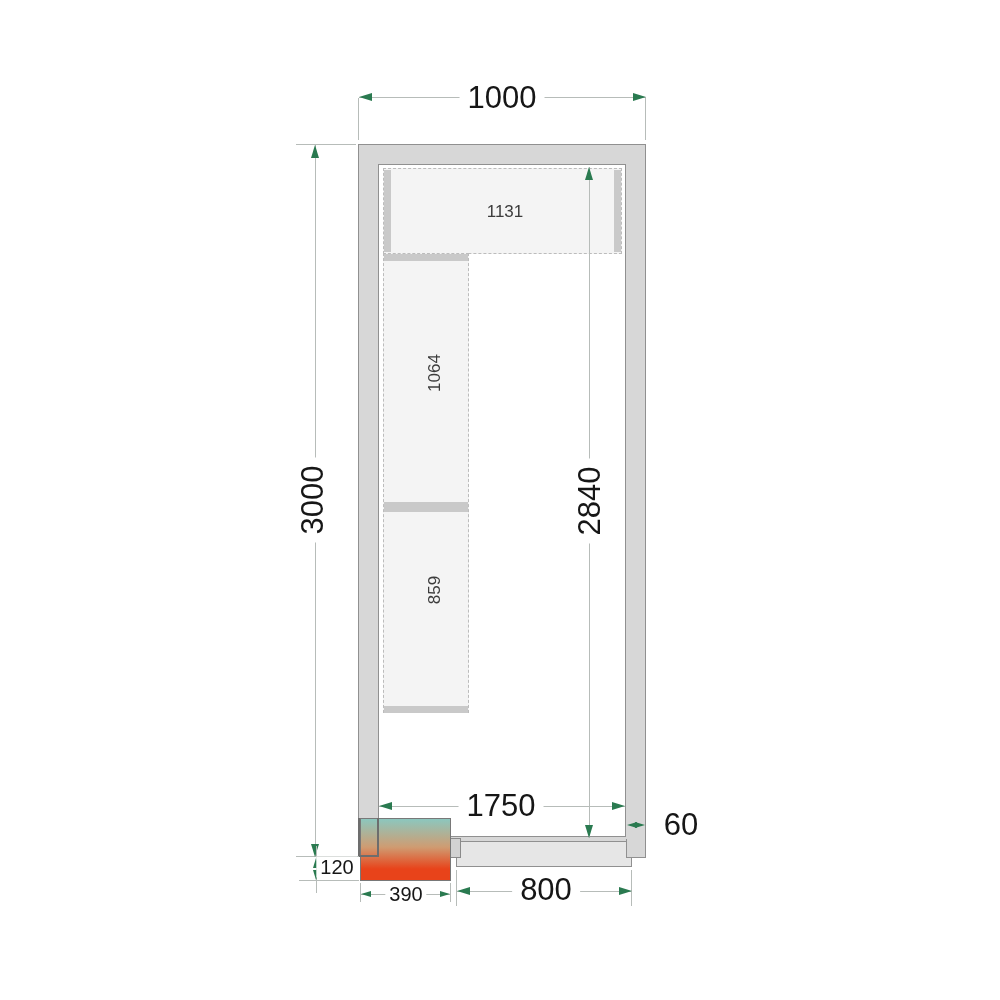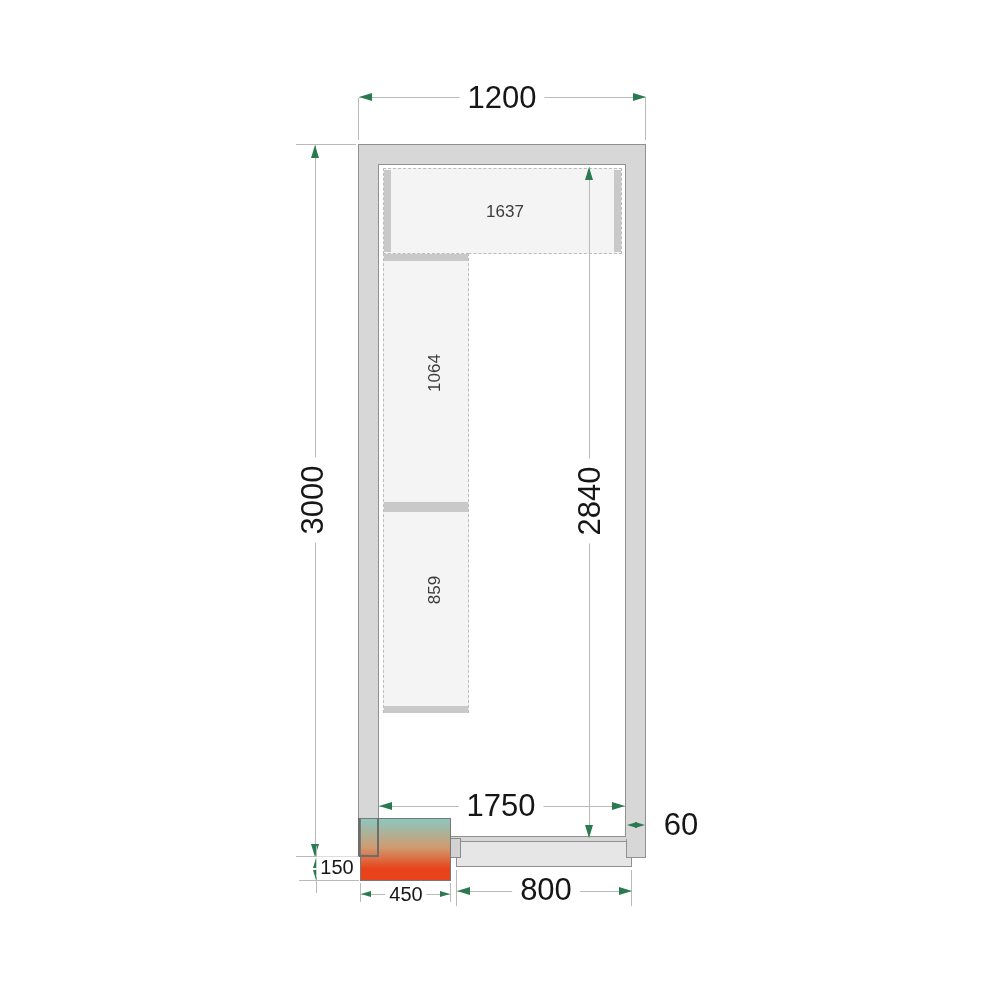--- a/index.html
+++ b/index.html
@@ -54,21 +54,21 @@
 
   <div class="shelf" style="left:383px;top:168px;width:239px;height:86px;"></div>
   <div class="bar" style="left:384px;top:170px;width:7px;height:82px;"></div>
   <div class="bar" style="left:614px;top:170px;width:7px;height:82px;"></div>
 
   <div class="shelf" style="left:383px;top:253px;width:86px;height:460px;"></div>
   <div class="bar" style="left:384px;top:254px;width:84px;height:7px;"></div>
   <div class="bar" style="left:384px;top:502px;width:84px;height:10px;"></div>
   <div class="bar" style="left:384px;top:706px;width:84px;height:7px;"></div>
 
-  <div class="shelf-label" style="left:505px;top:211px;">1637</div>
+  <div class="shelf-label" style="left:505px;top:211px;">1131</div>
   <div class="shelf-label rot" style="left:434px;top:373px;">1064</div>
   <div class="shelf-label rot" style="left:434px;top:590px;">859</div>
 
   <div class="slab" style="left:456px;top:841px;width:176px;height:26px;"></div>
   <div class="wallpatch" style="left:626px;top:839px;width:20px;height:19px;"></div>
   <div class="jamb" style="left:450px;top:838px;width:11px;height:20px;"></div>
 
   <div class="unit" style="left:360px;top:818px;width:91px;height:63px;"></div>
   <div class="unit-wall-outline" style="left:358px;top:818px;width:21px;height:39px;"></div>
 
@@ -105,22 +105,22 @@
   <div class="dl" style="left:450px;top:883px;width:1px;height:19px;"></div>
   <div class="ar ar-ls" style="left:361px;top:891px;"></div>
   <div class="ar ar-rs" style="left:440px;top:891px;"></div>
 
   <div class="dl" style="left:457px;top:891px;width:175px;height:1px;"></div>
   <div class="dl" style="left:456px;top:870px;width:1px;height:36px;"></div>
   <div class="dl" style="left:631px;top:870px;width:1px;height:36px;"></div>
   <div class="ar ar-l" style="left:457px;top:887px;"></div>
   <div class="ar ar-r" style="left:619px;top:887px;"></div>
 
-  <div class="dim" style="left:502px;top:98px;">1200</div>
+  <div class="dim" style="left:502px;top:98px;">1000</div>
   <div class="dim rot" style="left:313px;top:500px;">3000</div>
   <div class="dim rot" style="left:590px;top:501px;">2840</div>
   <div class="dim" style="left:501px;top:806px;">1750</div>
   <div class="dim" style="left:681px;top:825px;">60</div>
-  <div class="dim-sm" style="left:337px;top:867px;">150</div>
-  <div class="dim-sm" style="left:406px;top:894px;">450</div>
+  <div class="dim-sm" style="left:337px;top:867px;">120</div>
+  <div class="dim-sm" style="left:406px;top:894px;">390</div>
   <div class="dim" style="left:546px;top:890px;">800</div>
 
 </div>
 
 </body></html>

